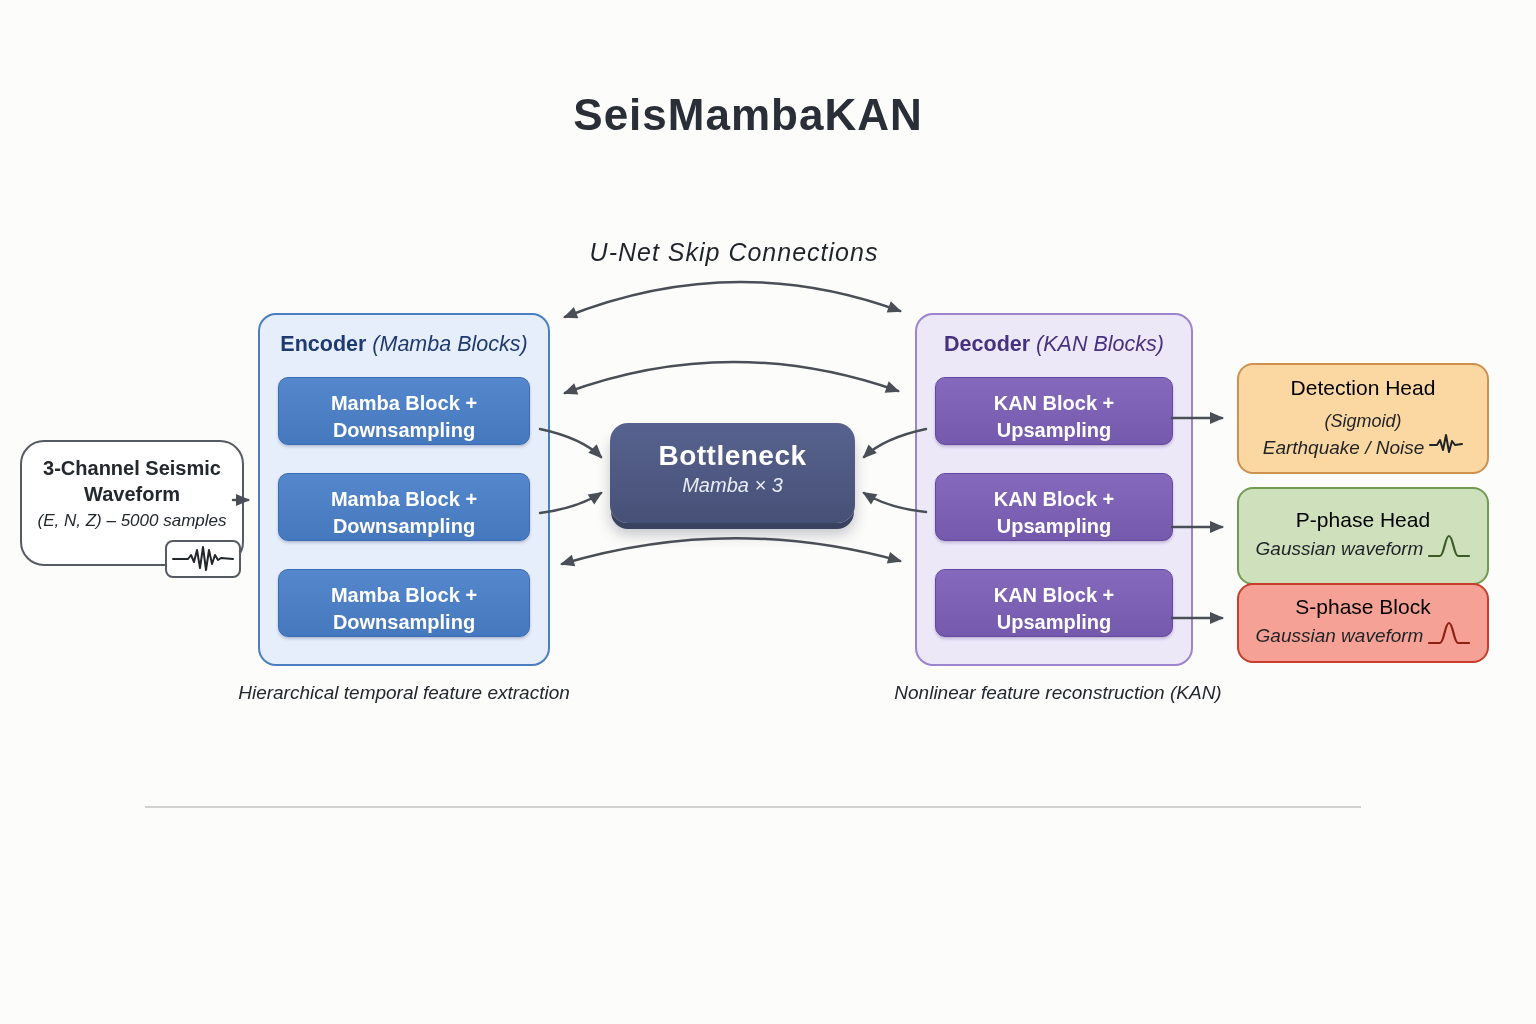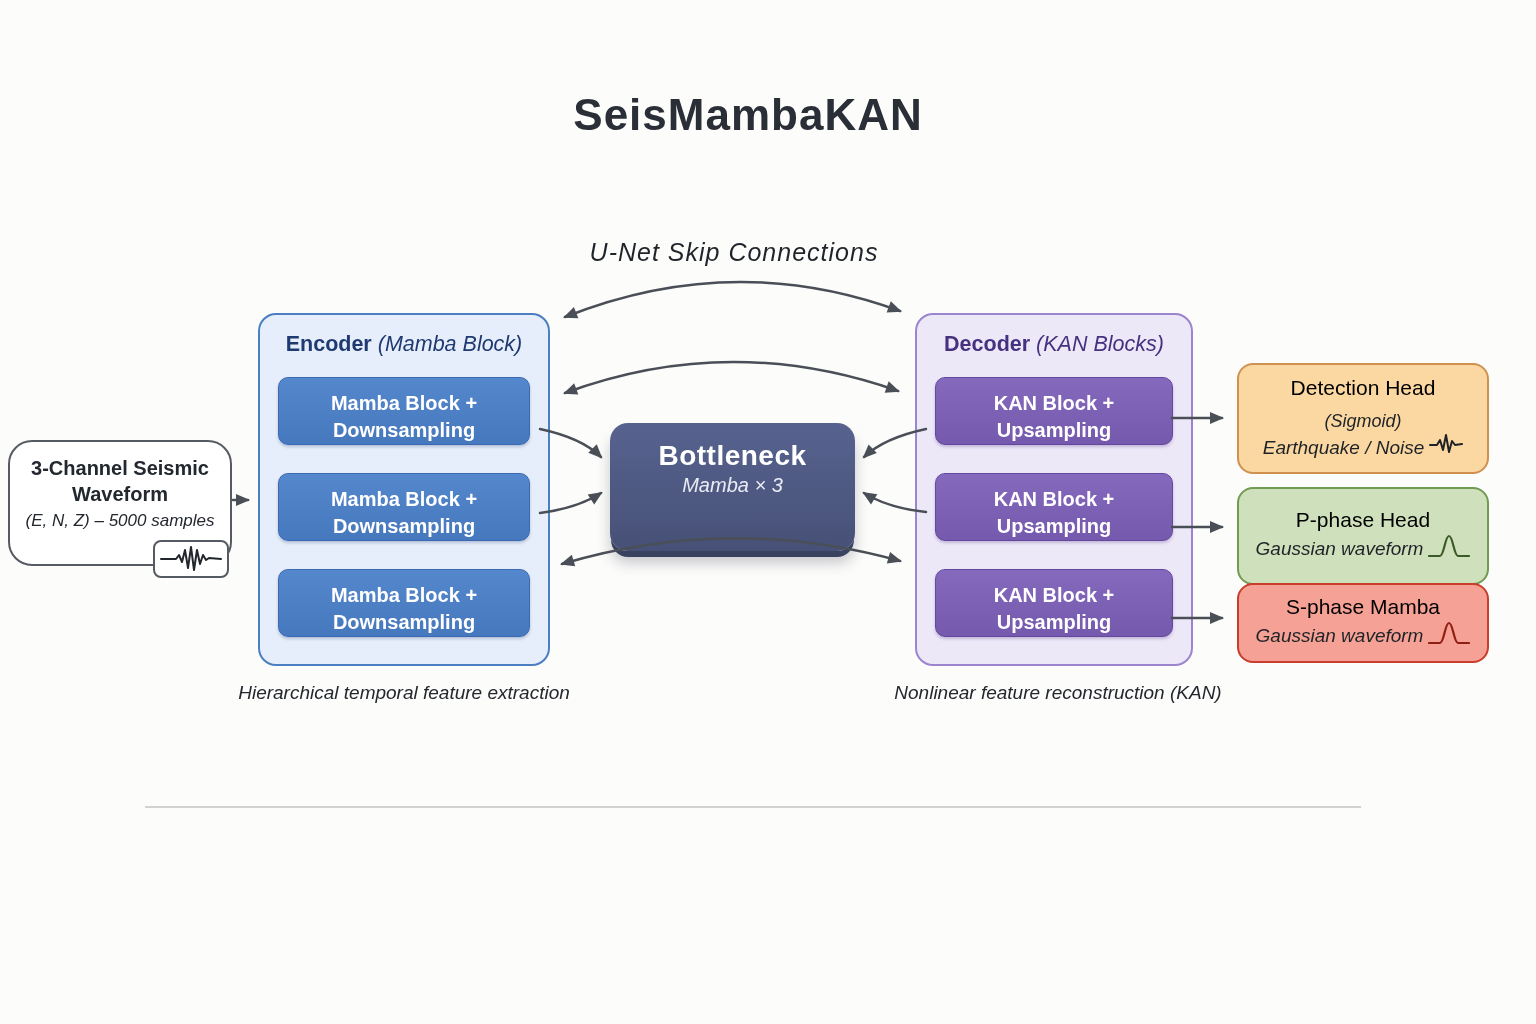--- a/index.html
+++ b/index.html
@@ -37,21 +37,21 @@
   svg.arrows {
     position: absolute;
     inset: 0;
     width: 1536px; height: 1024px;
     pointer-events: none;
     z-index: 6;
   }
   
   .input-box {
     position: absolute;
-    left: 8px; top: 440px; width: 224px; height: 126px;
+    left: 20px; top: 440px; width: 224px; height: 126px;
     background: #ffffff;
     border: 2.5px solid #565b63;
     border-radius: 24px;
     text-align: center;
     padding-top: 13px;
     z-index: 2;
   }
   .input-box .l12 { font-size: 20px; font-weight: 600; line-height: 1.3; }
   .input-box .l3  { font-size: 17px; font-style: italic; margin-top: 4px; }
   .mini-wave {
@@ -109,21 +109,21 @@
     background: linear-gradient(#8569bd, #7459ad);
     border: 1.5px solid #64489f;
     box-shadow: 0 2px 3px rgba(70,40,120,0.25);
   }
   .blk-1 { top: 62px; }
   .blk-2 { top: 158px; }
   .blk-3 { top: 254px; }
   
   .bottleneck {
     position: absolute;
-    left: 610px; top: 423px; width: 245px; height: 128px;
+    left: 610px; top: 423px; width: 245px; height: 100px;
     background: linear-gradient(#57628f, #475177);
     border-radius: 18px;
     box-shadow: 0 7px 0 -1px #39425e, 0 12px 14px rgba(40,45,70,0.25);
     color: #ffffff;
     text-align: center;
     padding-top: 17px;
     z-index: 2;
   }
   .bottleneck .bn-title { font-size: 28px; font-weight: 700; letter-spacing: 0.5px; }
   .bottleneck .bn-sub   { font-size: 20px; font-style: italic; color: #e9ebf5; margin-top: 2px; }
@@ -204,21 +204,21 @@
     <div class="l12">Waveform</div>
     <div class="l3">(E, N, Z) – 5000 samples</div>
     <div class="mini-wave">
       <svg width="64" height="28" viewBox="0 0 64 28">
         <polyline points="2,14 17,14 20,10 23,17 26,5 29,23 32,2 35,25 38,5 41,19 44,10 47,15 50,13 62,14" fill="none" stroke="#23272c" stroke-width="2" stroke-linejoin="round" stroke-linecap="round"></polyline>
       </svg>
     </div>
   </div>
 
   <div class="container-box encoder-box">
-    <div class="container-title"><span>Encoder </span><span class="paren">(Mamba Block)</span></div>
+    <div class="container-title"><span>Encoder </span><span class="paren">(Mamba Blocks)</span></div>
     <div class="inner-block blk-1">
       <span>Mamba Block +</span>
       <span>Downsampling</span>
     </div>
     <div class="inner-block blk-2">
       <span>Mamba Block +</span>
       <span>Downsampling</span>
     </div>
     <div class="inner-block blk-3">
       <span>Mamba Block +</span>
@@ -266,21 +266,21 @@
       <span>Gaussian waveform</span>
       <span>
         <svg width="42" height="26" viewBox="0 0 42 26">
           <path d="M1,23 L12,23 C16,23 17,3 21,3 C25,3 26,23 30,23 L41,23" fill="none" stroke="#3c5a26" stroke-width="2.2" stroke-linecap="round"></path>
         </svg>
       </span>
     </div>
   </div>
 
   <div class="head-box head-s">
-    <div class="head-title">S-phase Mamba</div>
+    <div class="head-title">S-phase Block</div>
     <div class="head-detail">
       <span>Gaussian waveform</span>
       <span>
         <svg width="42" height="26" viewBox="0 0 42 26">
           <path d="M1,23 L12,23 C16,23 17,3 21,3 C25,3 26,23 30,23 L41,23" fill="none" stroke="#8f1f12" stroke-width="2.2" stroke-linecap="round"></path>
         </svg>
       </span>
     </div>
   </div>
 

